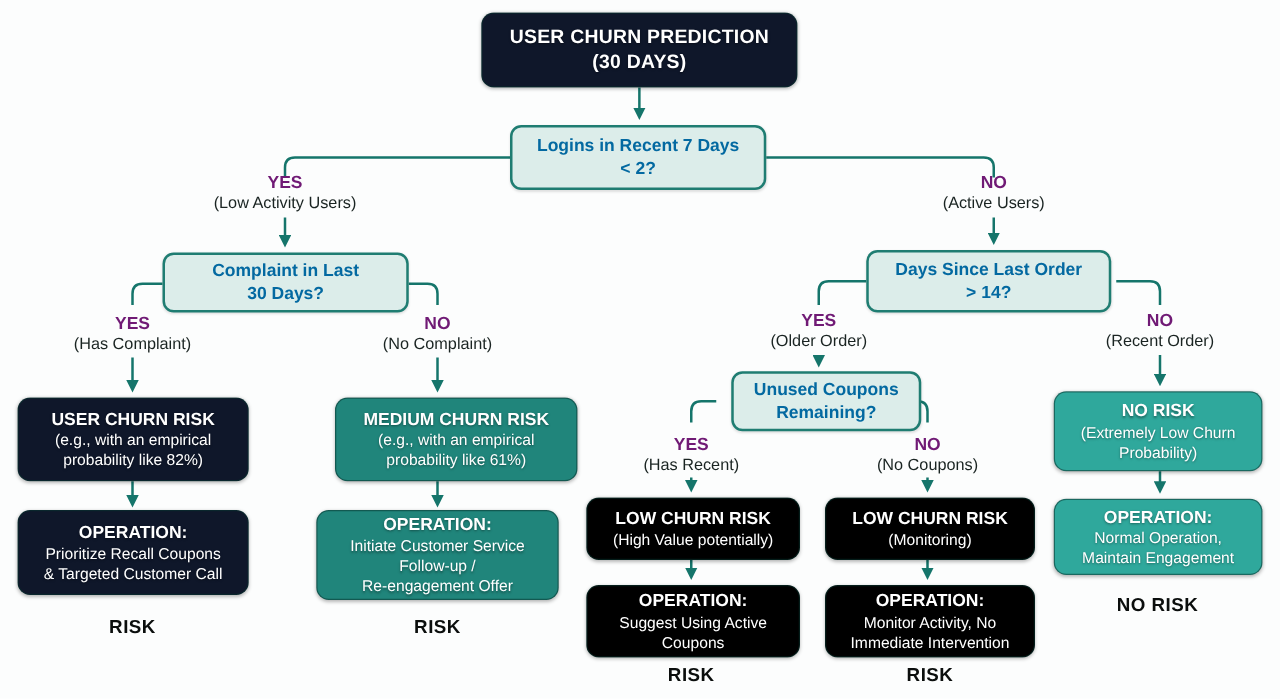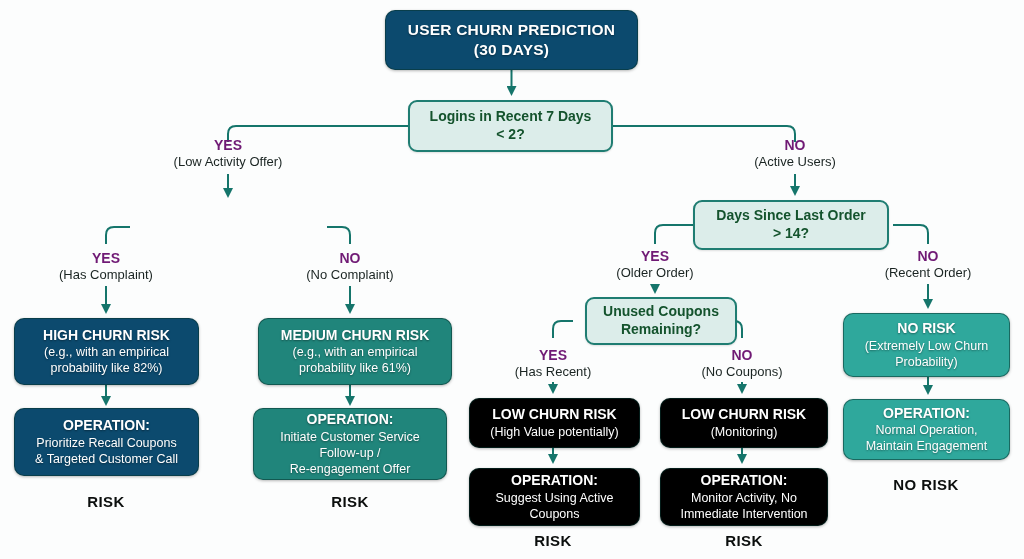--- a/index.html
+++ b/index.html
@@ -13,26 +13,26 @@
     position:absolute;box-sizing:border-box;
     display:flex;flex-direction:column;justify-content:center;align-items:center;
     text-align:center;border-radius:10px;line-height:1.28;
   }
   .solid{
     color:#ffffff;
     border:1.5px solid rgba(8,52,47,.55);
     box-shadow:0 1px 3px rgba(0,0,0,.28);
     text-shadow:0 1px 2px rgba(0,0,0,.4);
   }
-  .fill-dark{background:#0c4a6e;}
+  .fill-dark{background:#0f172a;}
   .fill-med{background:#20857b;}
   .fill-low{background:#000000;}
   .fill-norisk{background:#2fa89c;}
   .decision{
-    background:#dcedea;border:2px solid #1f7d72;color:#14532d;
+    background:#dcedea;border:2px solid #1f7d72;color:#0369a1;
     font-weight:bold;font-size:14px;border-radius:9px;
     box-shadow:0 1px 2px rgba(0,0,0,.12);
   }
   .root-node{font-weight:bold;font-size:15.5px;letter-spacing:.2px;}
   .node-title{font-weight:bold;font-size:14px;}
   .node-detail{font-size:12.5px;}
   .branch{position:absolute;text-align:center;transform:translateX(-50%);white-space:nowrap;}
   .branch .answer{font-weight:bold;font-size:14px;color:#701a75;line-height:1.2;}
   .branch .note{font-size:13px;color:#1a2422;line-height:1.25;}
   .footer-label{
@@ -94,44 +94,48 @@
     <div>(30 DAYS)</div>
   </div>
 
   <div class="node decision" style="left:408px;top:100px;width:205px;height:52px;">
     <div>Logins in Recent 7 Days</div>
     <div>&lt; 2?</div>
   </div>
 
   <div class="branch" style="left:228px;top:137px;">
     <div class="answer">YES</div>
-    <div class="note">(Low Activity Offer)</div>
+    <div class="note">(Low Activity Users)</div>
   </div>
   <div class="branch" style="left:795px;top:137px;">
     <div class="answer">NO</div>
     <div class="note">(Active Users)</div>
   </div>
 
+  <div class="node decision" style="left:130px;top:202px;width:197px;height:48px;">
+    <div>Complaint in Last</div>
+    <div>30 Days?</div>
+  </div>
 
   <div class="branch" style="left:106px;top:250px;">
     <div class="answer">YES</div>
     <div class="note">(Has Complaint)</div>
   </div>
   <div class="branch" style="left:350px;top:250px;">
     <div class="answer">NO</div>
     <div class="note">(No Complaint)</div>
   </div>
 
   <div class="node solid fill-dark" style="left:14px;top:318px;width:185px;height:67px;">
-    <div class="node-title">HIGH CHURN RISK</div>
+    <div class="node-title">USER CHURN RISK</div>
     <div class="node-detail">(e.g., with an empirical</div>
     <div class="node-detail">probability like 82%)</div>
   </div>
 
-  <div class="node solid fill-med" style="left:258px;top:318px;width:194px;height:67px;">
+  <div class="node solid fill-med" style="left:268px;top:318px;width:194px;height:67px;">
     <div class="node-title">MEDIUM CHURN RISK</div>
     <div class="node-detail">(e.g., with an empirical</div>
     <div class="node-detail">probability like 61%)</div>
   </div>
 
   <div class="node solid fill-dark" style="left:14px;top:408px;width:185px;height:68px;">
     <div class="node-title">OPERATION:</div>
     <div class="node-detail">Prioritize Recall Coupons</div>
     <div class="node-detail">&amp; Targeted Customer Call</div>
   </div>

